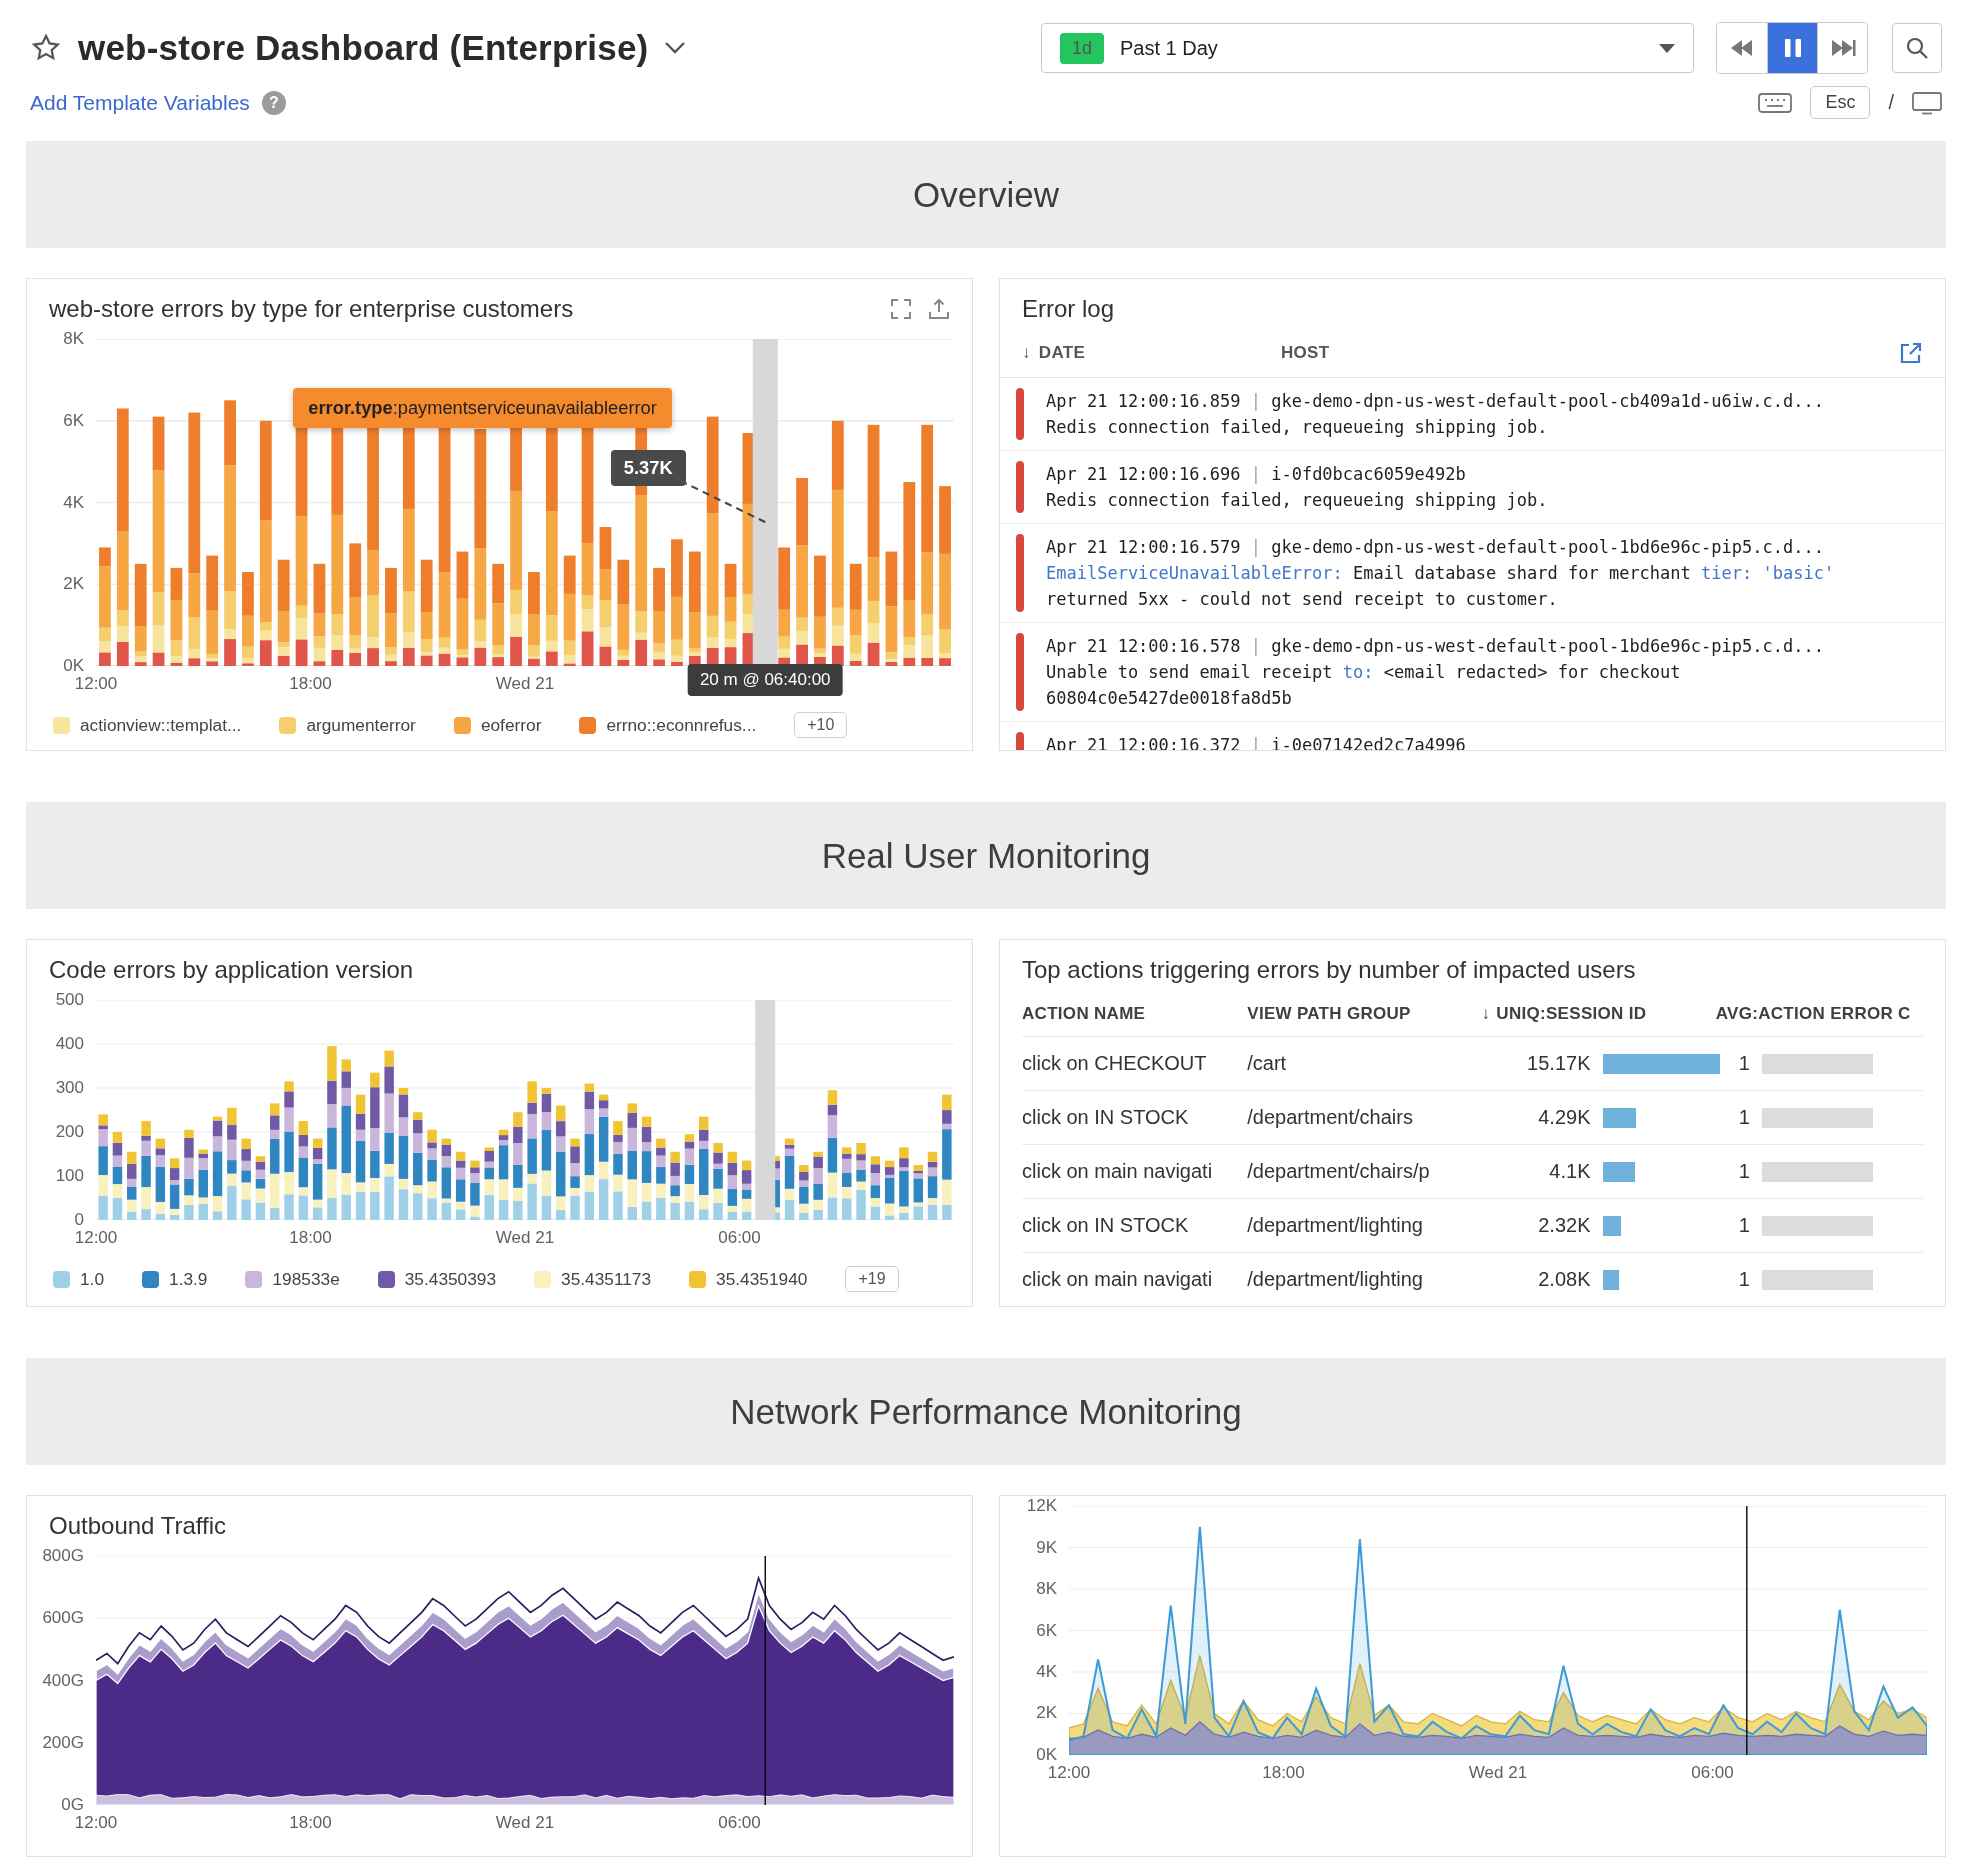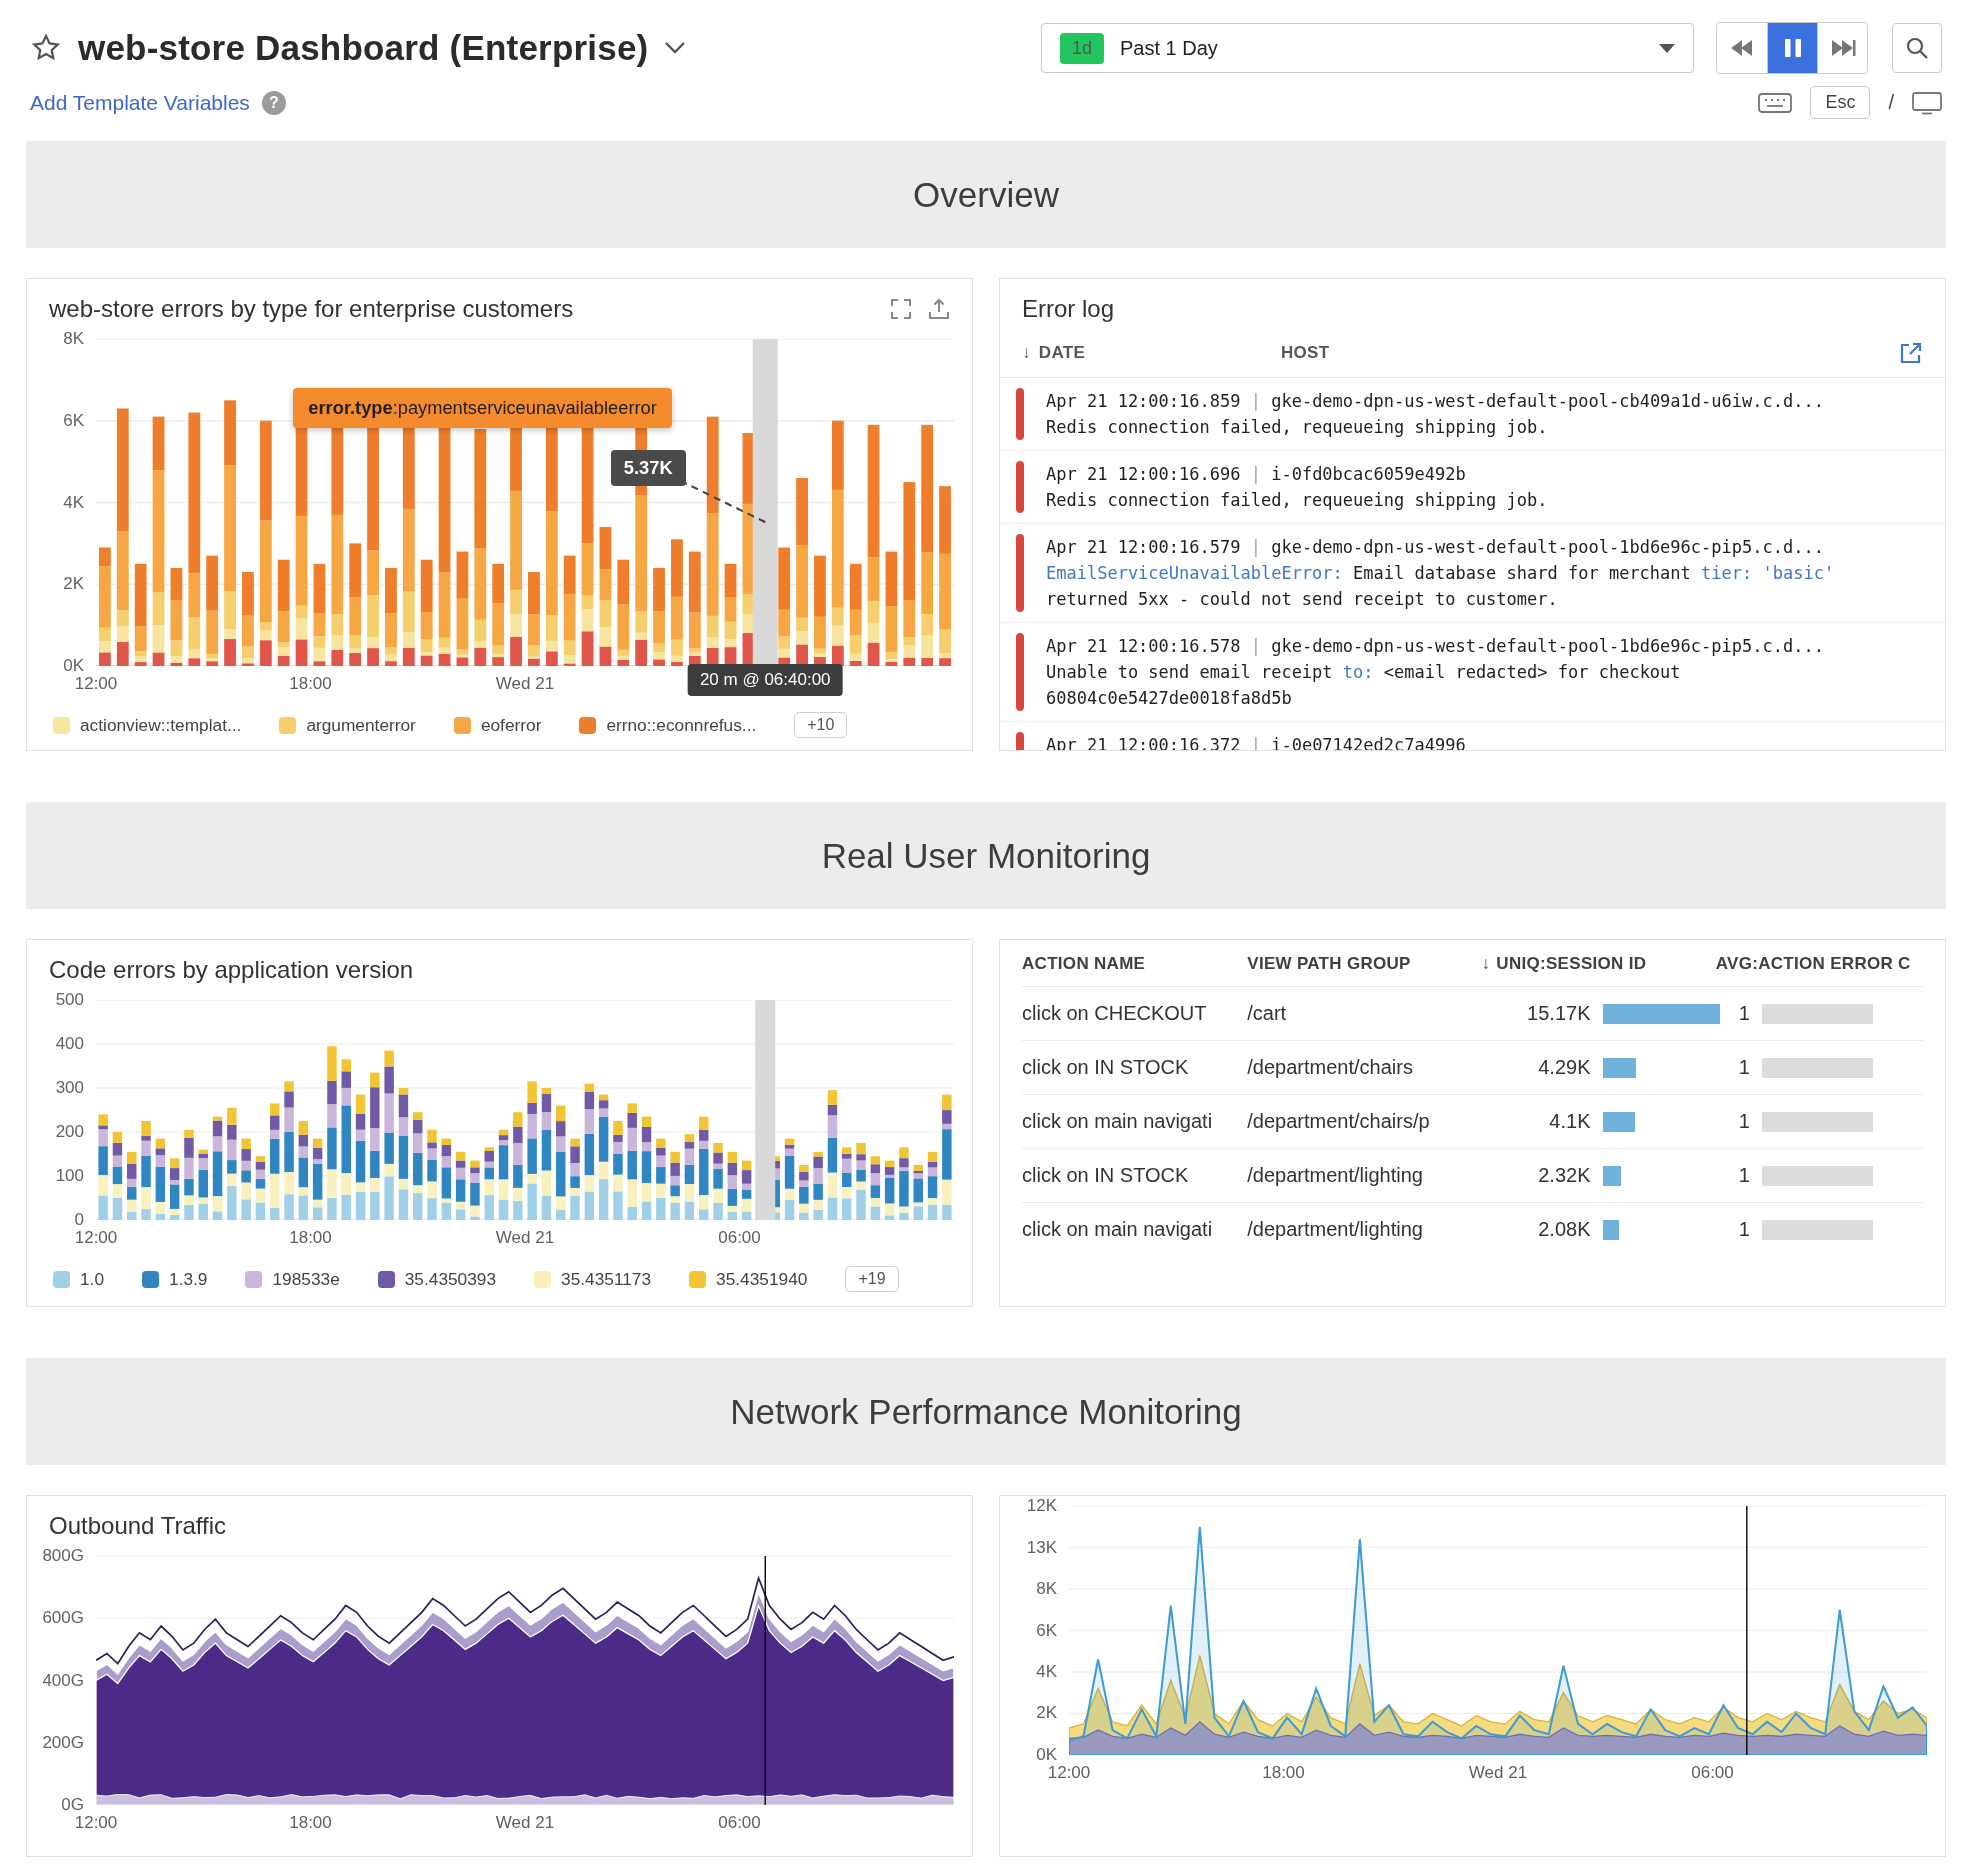--- a/index.html
+++ b/index.html
@@ -959,20 +959,23 @@
           </div>
           <div class="lg-item">
             <span class="sw" style="background: rgb(241, 196, 51);"></span>
             <span>35.4351940</span>
           </div>
           <span class="lg-more">+19</span>
         </div>
     </section>
 
     <section class="panel">
+      <div class="panel-head">
+        <span class="panel-title">Top actions triggering errors by number of impacted users</span>
+      </div>
       <div class="tbl">
         <div class="thead">
           <div class="th">ACTION NAME</div>
           <div class="th">VIEW PATH GROUP</div>
           <div class="th">
               <span>↓</span>
               <span>UNIQ:SESSION ID</span>
             </div>
           <div class="th">AVG:ACTION ERROR C</div>
         </div>
@@ -1092,21 +1095,21 @@
               <span style="left: 75%;">06:00</span>
             </div>
         </div>
       </div>
     </section>
 
     <section class="panel">
       <div class="chart" style="--ph:249px">
         <div class="yaxis" id="retrans-y">
             <span style="top: calc(0% - 10px);">12K</span>
-            <span style="top: calc(16.6667% - 10px);">13K</span>
+            <span style="top: calc(16.6667% - 10px);">9K</span>
             <span style="top: calc(33.3333% - 10px);">8K</span>
             <span style="top: calc(50% - 10px);">6K</span>
             <span style="top: calc(66.6667% - 10px);">4K</span>
             <span style="top: calc(83.3333% - 10px);">2K</span>
             <span style="top: calc(100% - 10px);">0K</span>
           </div>
         <div class="plotcol">
           <div class="plot">
             <svg id="retrans-svg" preserveAspectRatio="none" viewBox="0 0 1000 300">
                 <line x1="0" y1="0" x2="1000" y2="0" stroke="#ececec" stroke-width="1.2"></line>

